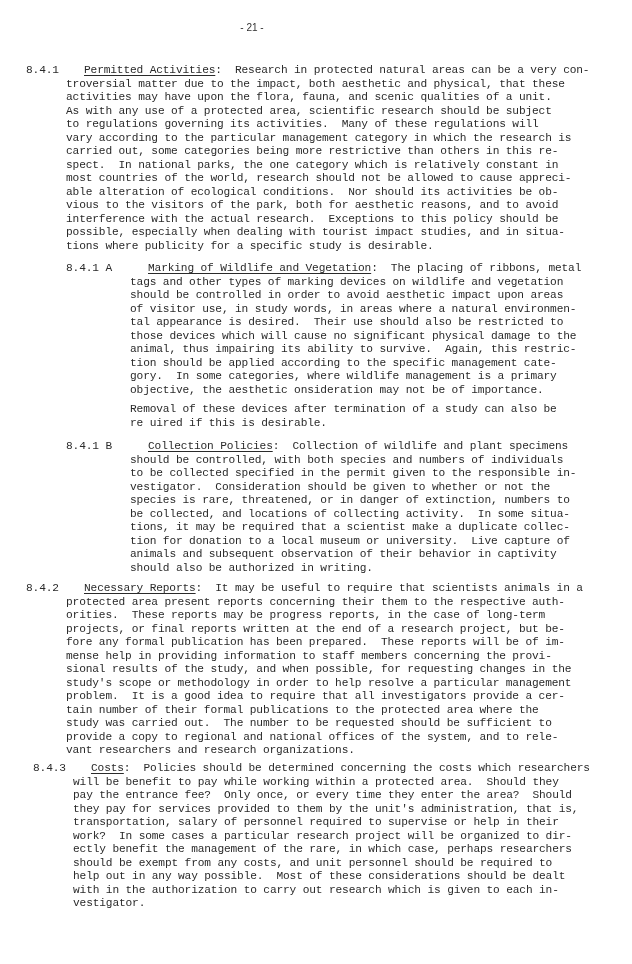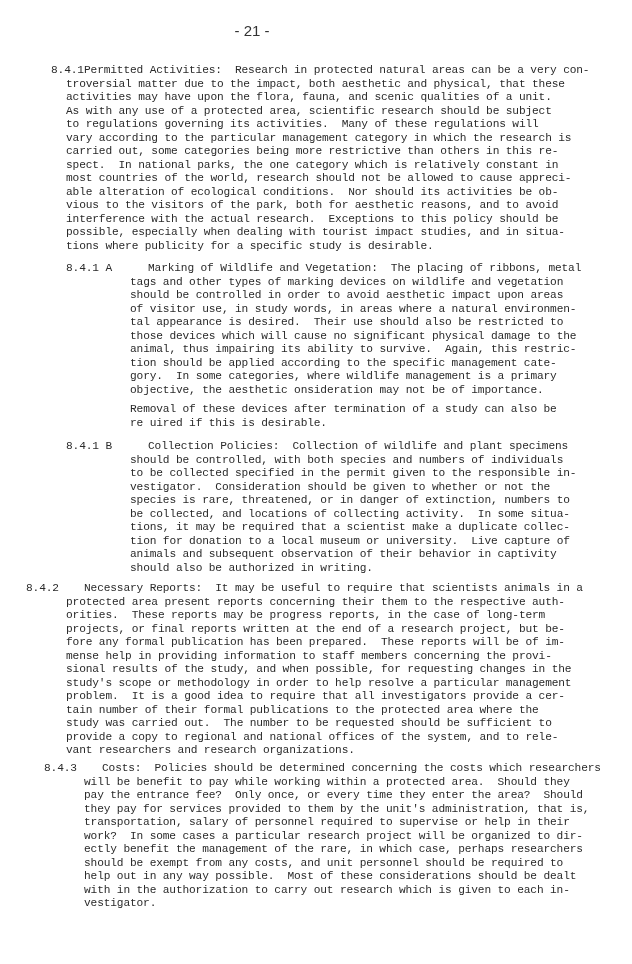--- a/index.html
+++ b/index.html
@@ -1,32 +1,32 @@
 <!DOCTYPE html>
 <html><head>
 <meta charset="utf-8">
 <style>
   html, body { margin: 0; padding: 0; background: #ffffff; }
   body { width: 632px; height: 964px; position: relative; overflow: hidden;
          font-family: "Liberation Mono", "DejaVu Sans Mono", monospace; color: #2a2a2a; }
   .page-number { position: absolute; top: 22px; left: 0; width: 504px; text-align: center;
-                 font-family: "Liberation Sans", sans-serif; font-size: 15px; color: #333; }
+                 font-family: "Liberation Sans", sans-serif; font-size: 10px; color: #333; }
   .section { position: absolute; font-size: 11.2px; line-height: 13.5px; letter-spacing: -0.15px; }
   .line { white-space: pre; display: block; }
   .num { position: absolute; white-space: pre; }
-  .u { text-underline-offset: 2px; padding-left: 18px; }
+  .u { text-decoration: underline; text-underline-offset: 2px; padding-left: 18px; }
   .gap { height: 6px; }
 </style>
 </head>
 <body>
 
 <div class="page-number">- 21 -</div>
 
 <div class="section" style="top:64px; left:66px;">
-  <span class="num" style="left:-40px; top:0;margin-left:25px;">8.4.1</span>
+  <span class="num" style="left:-40px; top:0;">8.4.1</span>
   <span class="line"><span class="u">Permitted Activities</span><span>:  Research in protected natural areas can be a very con-</span></span>
   <span class="line">troversial matter due to the impact, both aesthetic and physical, that these</span>
   <span class="line">activities may have upon the flora, fauna, and scenic qualities of a unit.</span>
   <span class="line">As with any use of a protected area, scientific research should be subject</span>
   <span class="line">to regulations governing its activities.  Many of these regulations will</span>
   <span class="line">vary according to the particular management category in which the research is</span>
   <span class="line">carried out, some categories being more restrictive than others in this re-</span>
   <span class="line">spect.  In national parks, the one category which is relatively constant in</span>
   <span class="line">most countries of the world, research should not be allowed to cause appreci-</span>
   <span class="line">able alteration of ecological conditions.  Nor should its activities be ob-</span>
@@ -77,21 +77,21 @@
   <span class="line">mense help in providing information to staff members concerning the provi-</span>
   <span class="line">sional results of the study, and when possible, for requesting changes in the</span>
   <span class="line">study's scope or methodology in order to help resolve a particular management</span>
   <span class="line">problem.  It is a good idea to require that all investigators provide a cer-</span>
   <span class="line">tain number of their formal publications to the protected area where the</span>
   <span class="line">study was carried out.  The number to be requested should be sufficient to</span>
   <span class="line">provide a copy to regional and national offices of the system, and to rele-</span>
   <span class="line">vant researchers and research organizations.</span>
 </div>
 
-<div class="section" style="top:762px; left:84px;">
+<div class="section" style="top:762px; left:73px;">
   <span class="num" style="left:-40px; top:0;">8.4.3</span>
   <span class="line"><span class="u">Costs</span><span>:  Policies should be determined concerning the costs which researchers</span></span>
   <span class="line">will be benefit to pay while working within a protected area.  Should they</span>
   <span class="line">pay the entrance fee?  Only once, or every time they enter the area?  Should</span>
   <span class="line">they pay for services provided to them by the unit's administration, that is,</span>
   <span class="line">transportation, salary of personnel required to supervise or help in their</span>
   <span class="line">work?  In some cases a particular research project will be organized to dir-</span>
   <span class="line">ectly benefit the management of the rare, in which case, perhaps researchers</span>
   <span class="line">should be exempt from any costs, and unit personnel should be required to</span>
   <span class="line">help out in any way possible.  Most of these considerations should be dealt</span>

